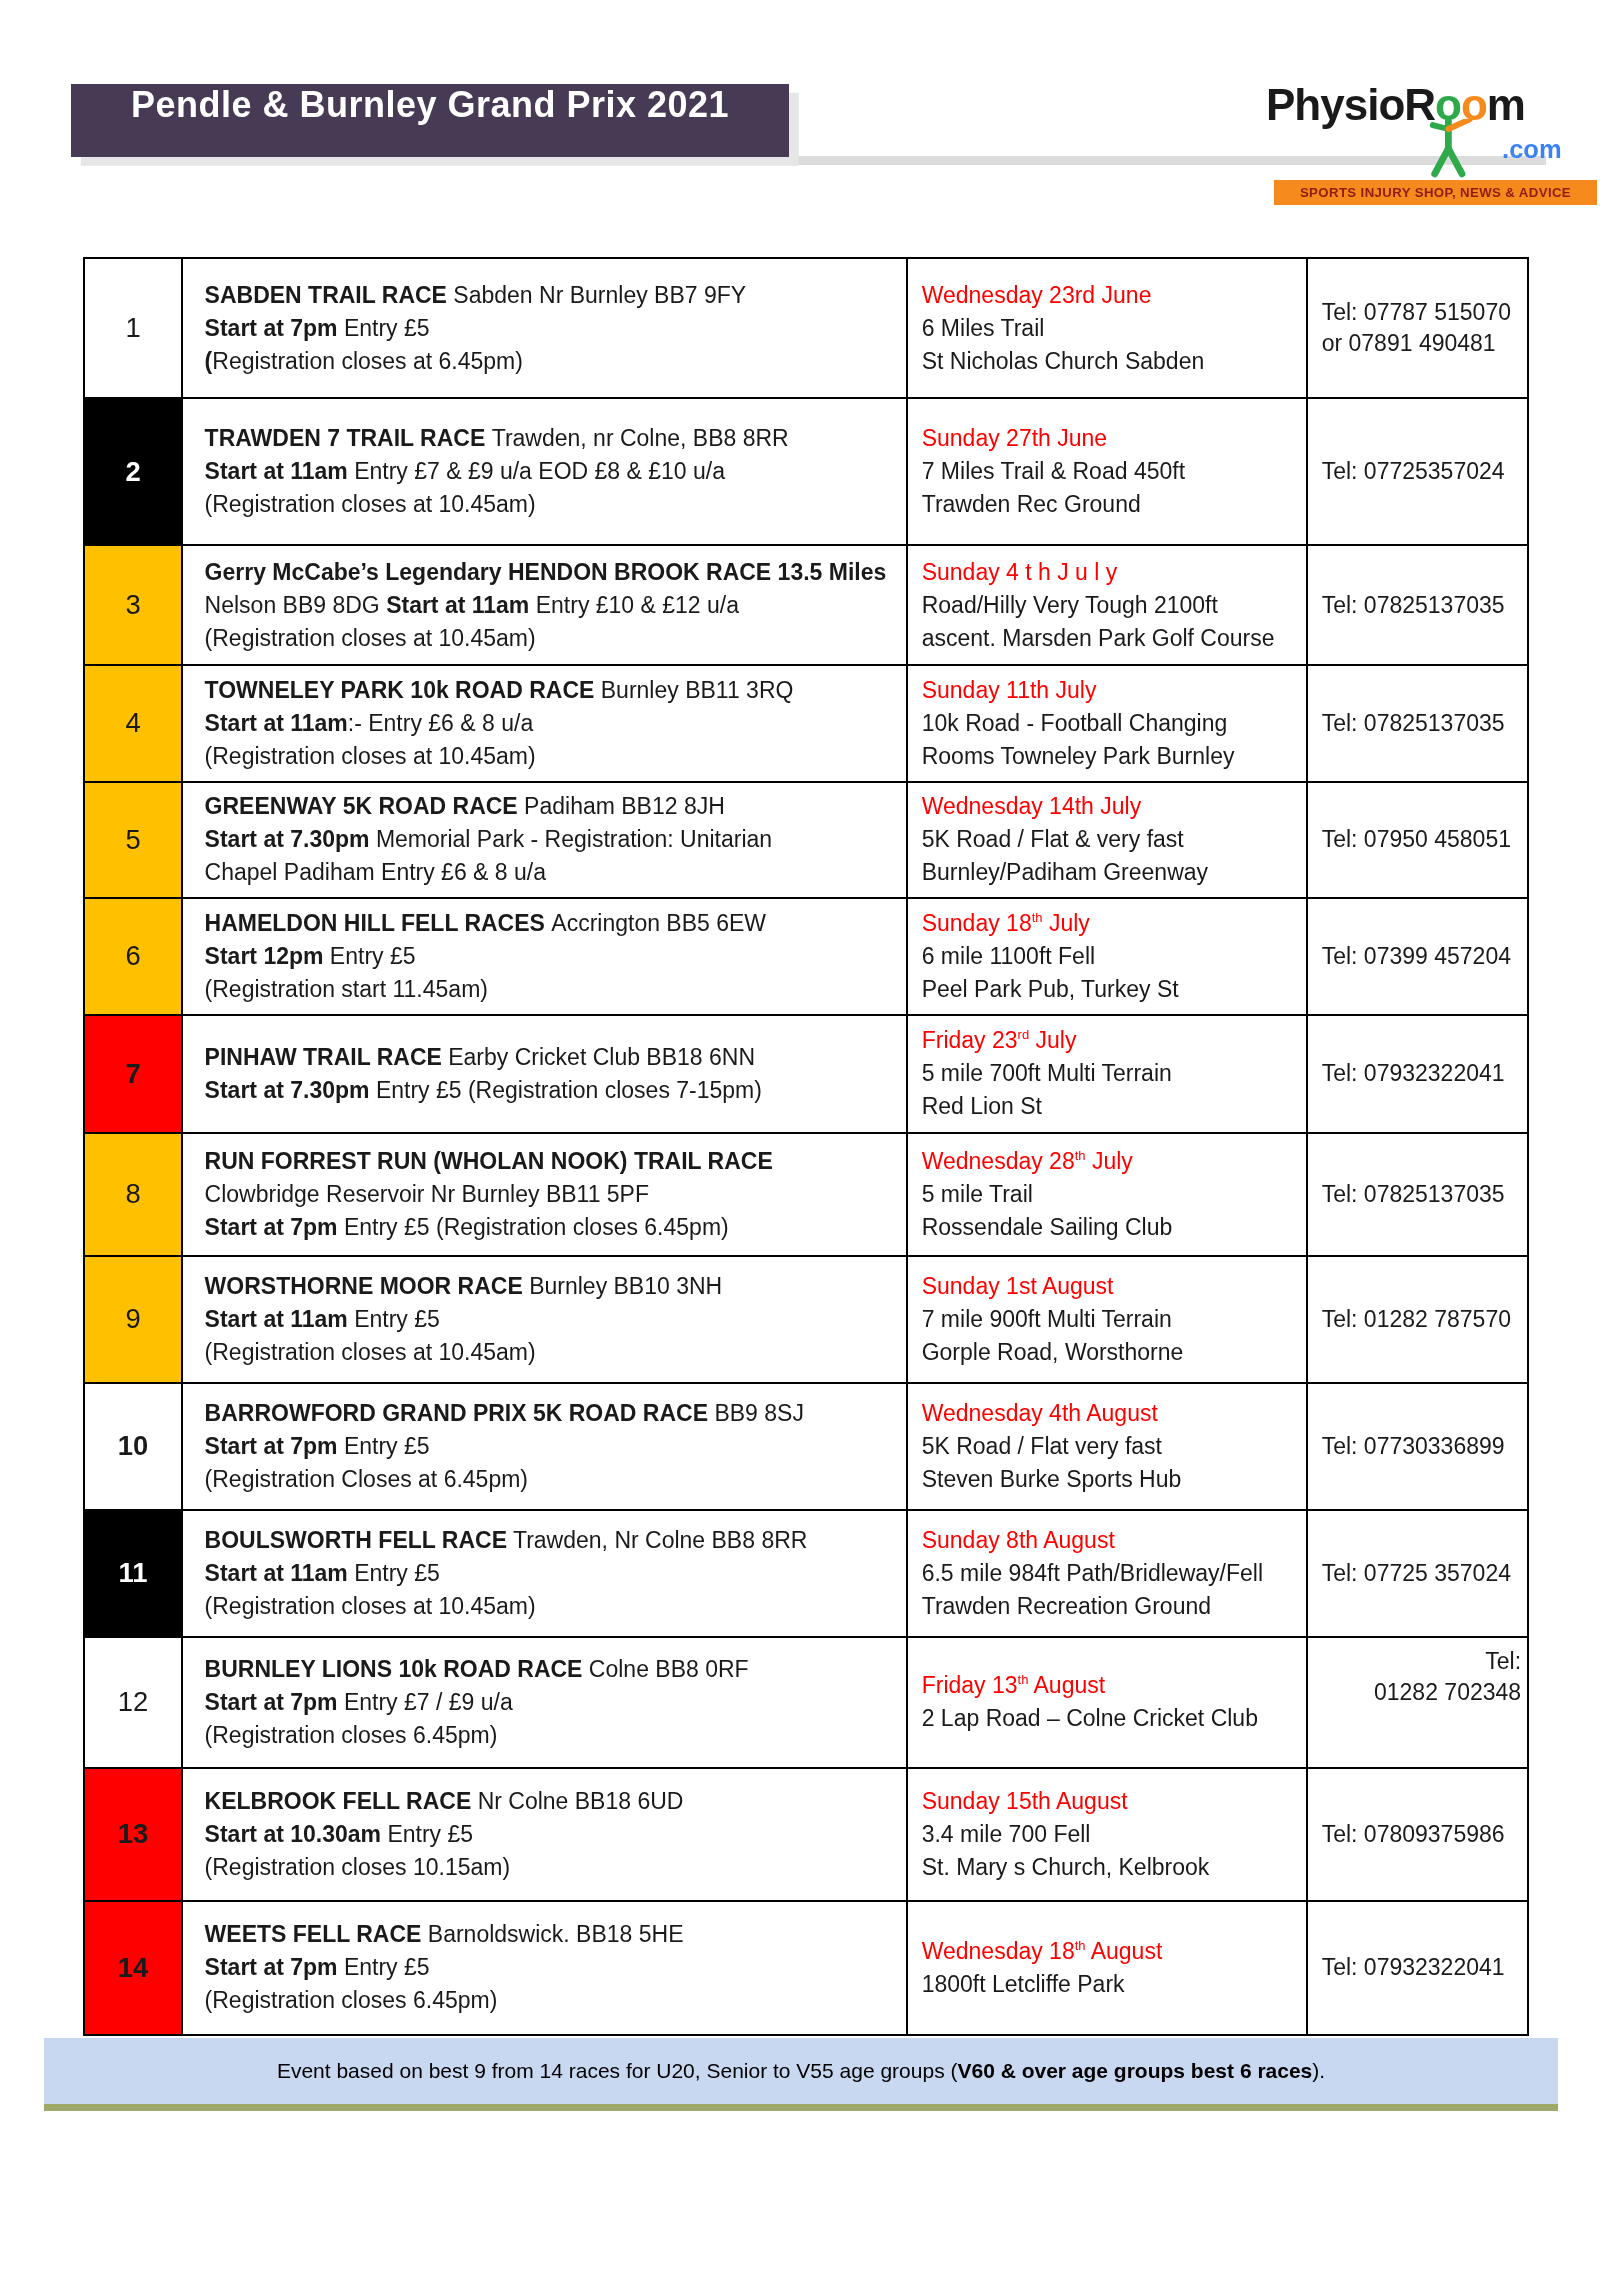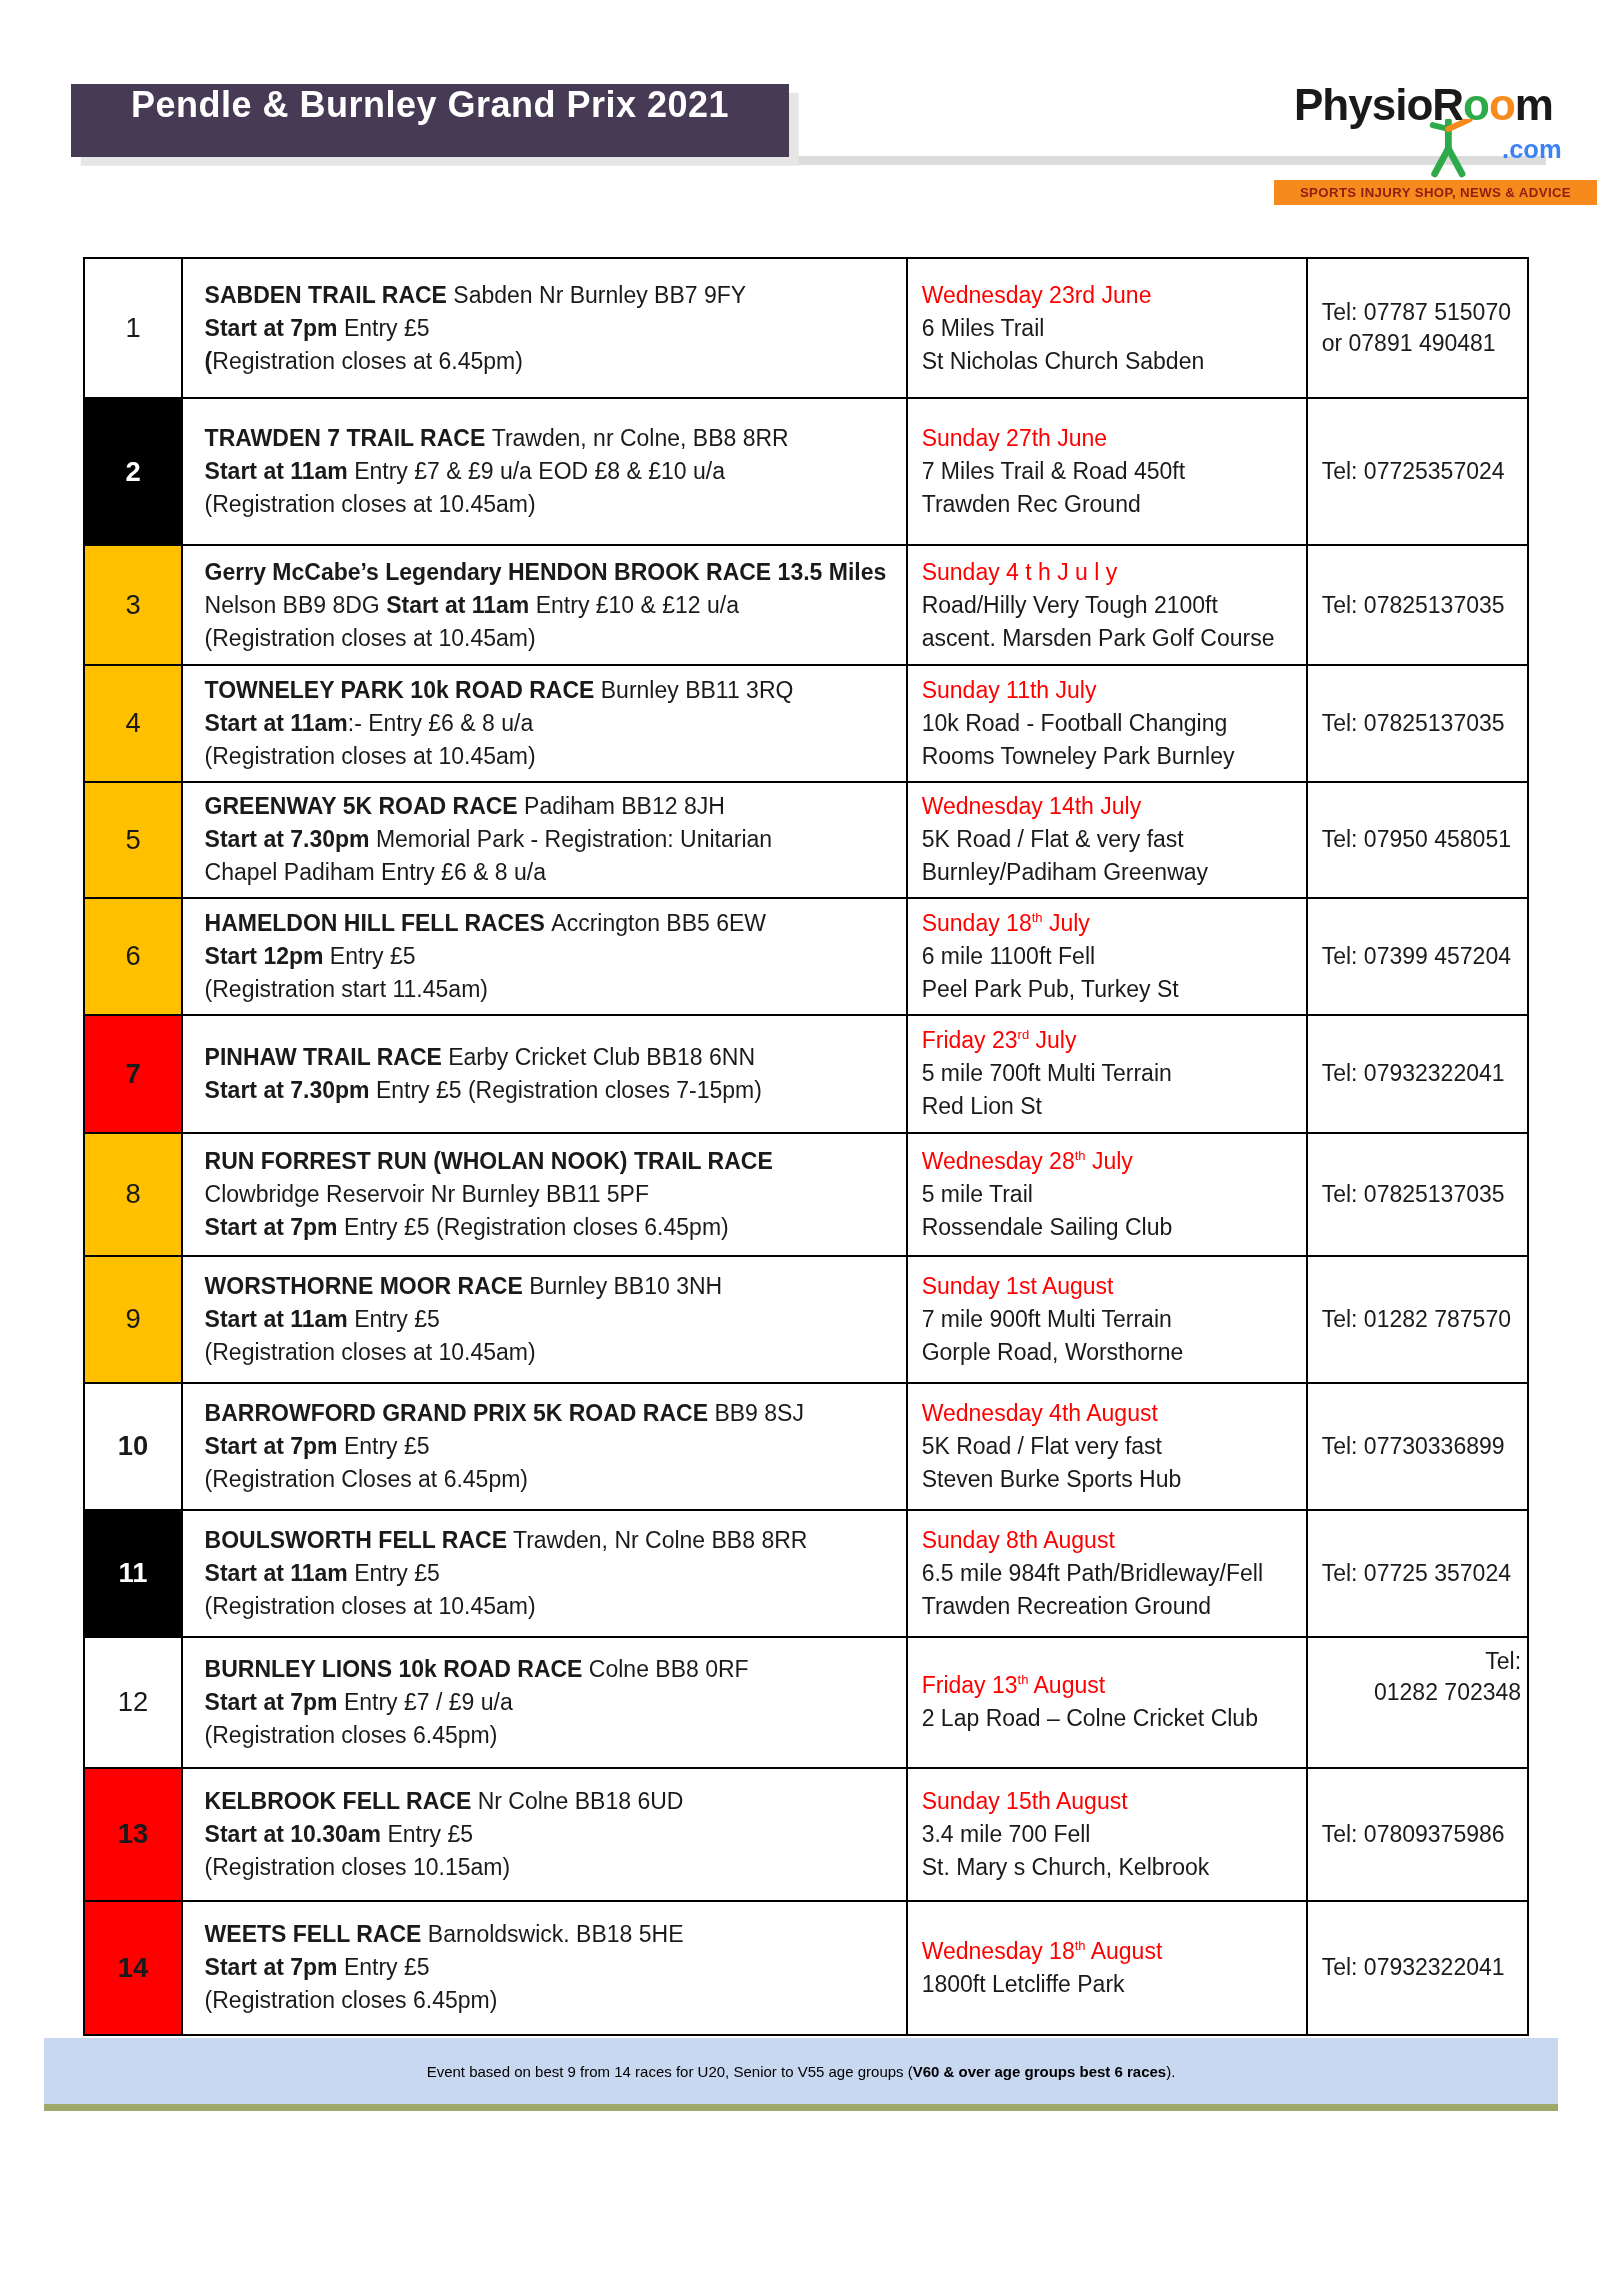--- a/index.html
+++ b/index.html
@@ -10,21 +10,21 @@
   
   .header-shadow { position:absolute; left:86px; top:156px; width:1460px; height:8.8px; background:#dcdcdc; }
   .title-box {
     position:absolute; left:71px; top:84px; width:718px; height:73px;
     background:#473a54; color:#ffffff;
     display:flex; align-items:flex-start; justify-content:center;
     font-size:36px; font-weight:bold; letter-spacing:0.5px;
     box-shadow:9.8px 8.8px 0 #e6e6e6;
   }
   .logo { position:absolute; left:1266px; top:80px; width:323px; }
-  .logo-text { font-size:44px; font-weight:bold; color:#1a1a1a; letter-spacing:-1px; white-space:nowrap;margin-left:28px; }
+  .logo-text { font-size:44px; font-weight:bold; color:#1a1a1a; letter-spacing:-1px; white-space:nowrap; }
   .o-green  { color:#2faa4a; }
   .o-orange { color:#f68a1c; }
   .stick-figure { position:absolute; left:157px; top:39px; width:78px; height:59px; }
   .dotcom { position:absolute; right:27.4px; top:55px; font-size:25.5px; font-weight:bold; color:#3b82f6; }
   .tagline {
     position:absolute; left:0; top:100px; width:323px;
     background:#f68a1c; color:#8f1d12; font-weight:bold;
     font-size:13.2px; letter-spacing:0.4px; text-align:center;
     padding:4.9px 3.9px; white-space:nowrap;margin-left:8px;
   }
@@ -49,21 +49,21 @@
   td.telcell.top { vertical-align:top; padding-top:7.8px;text-align:right; }
   .b { font-weight:bold; }
   .date { color:#ff0000; }
   sup { font-size:13px; vertical-align:super; line-height:0; }
 
   
   .banner1 {
     position:absolute; left:44px; top:2038px; width:1514px; height:73px;
     background:#c9d8f1; border-bottom:7.8px solid #9ea868;
     display:flex; align-items:center; justify-content:center;
-    font-size:15px; color:#000000;
+    font-size:21px; color:#000000;
   }
   .banner2 {
     position:absolute; left:62px; top:2121px; width:1476px; height:69px;
     background:#93cedd; border:3.9px solid #fbfbfb;
     box-shadow:0 6.9px 0 #bd9a9a;
     display:flex; align-items:center; justify-content:center;
     font-size:23px; color:#17375e;
   }
 </style>
 </head>

